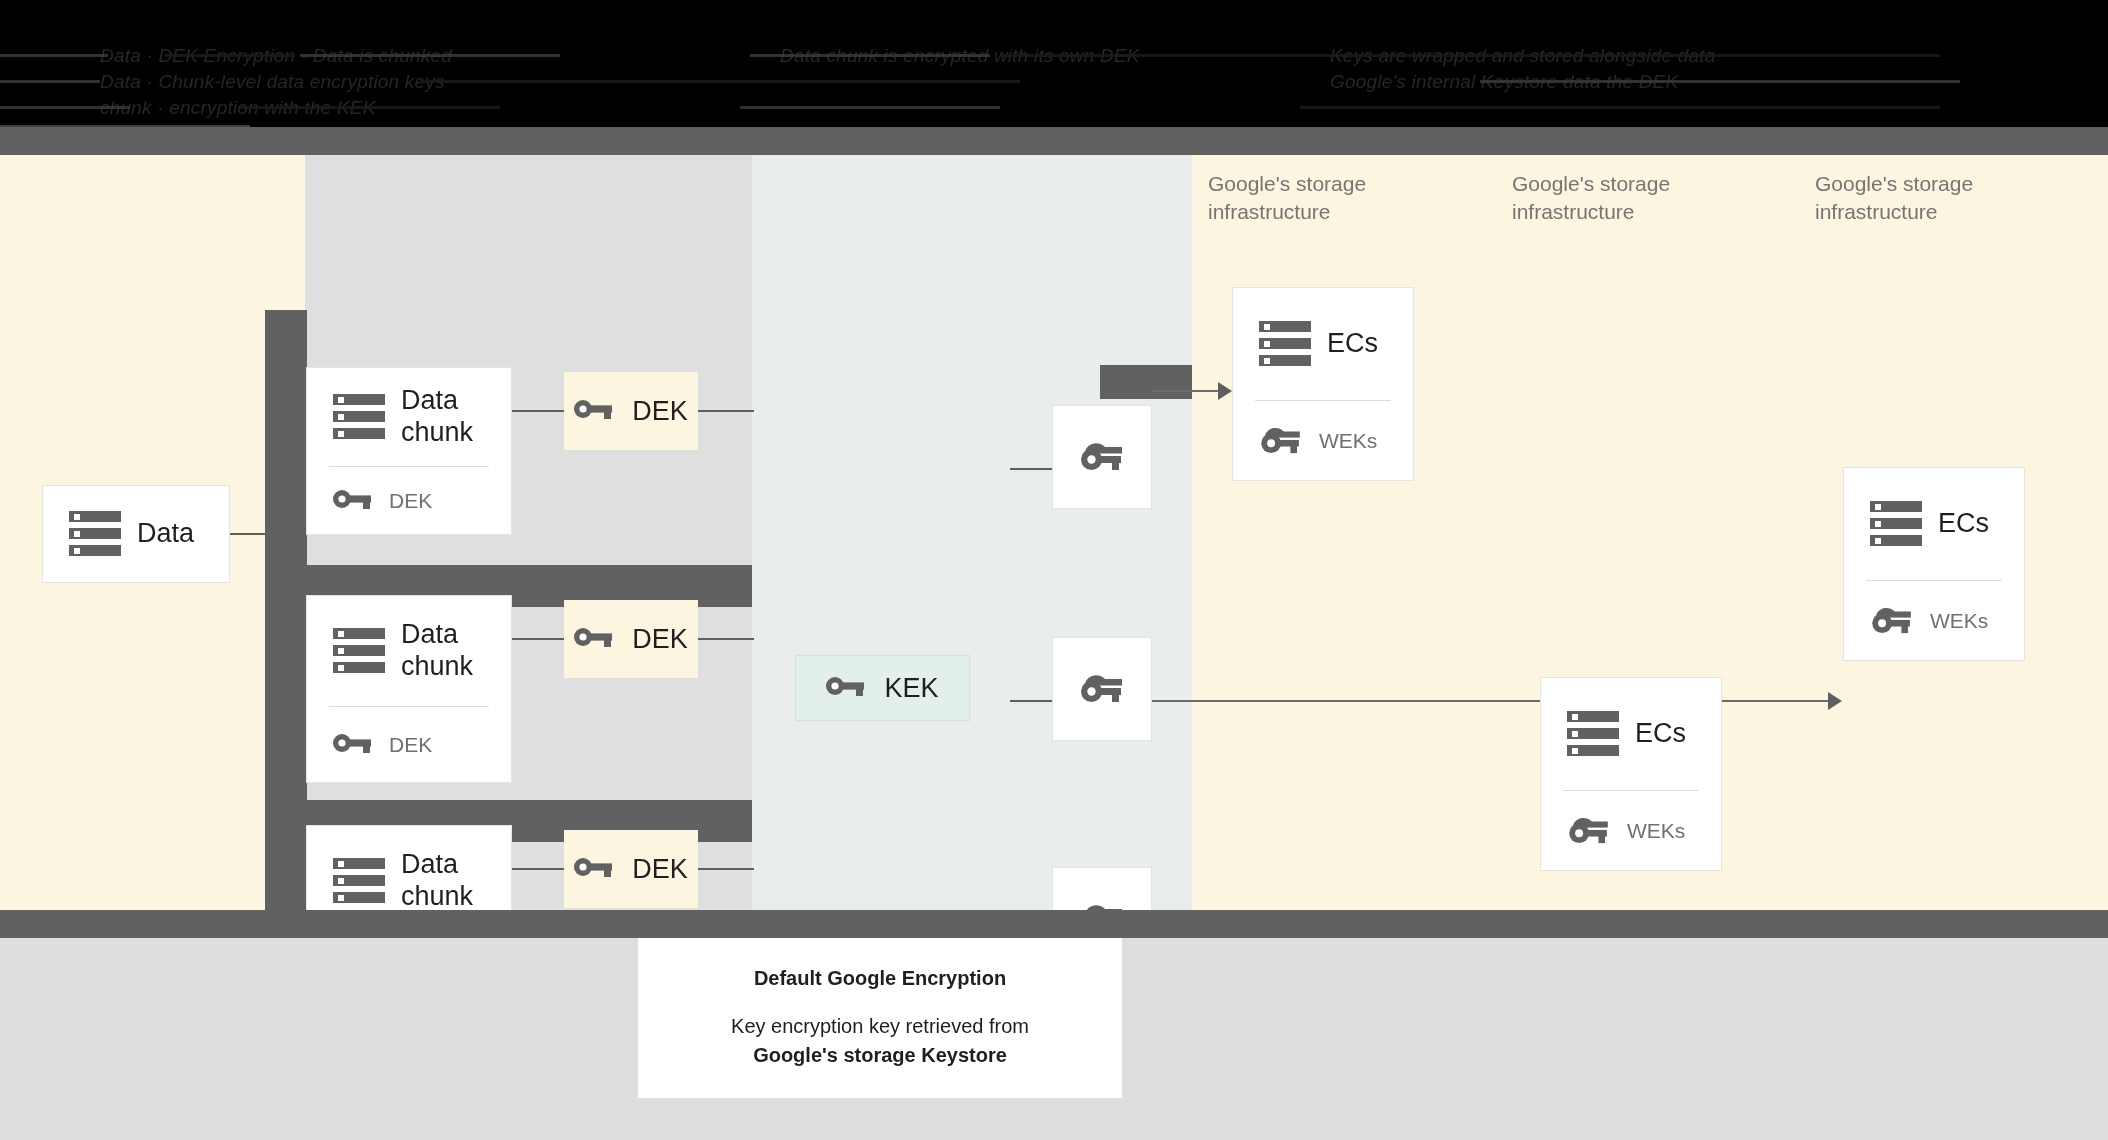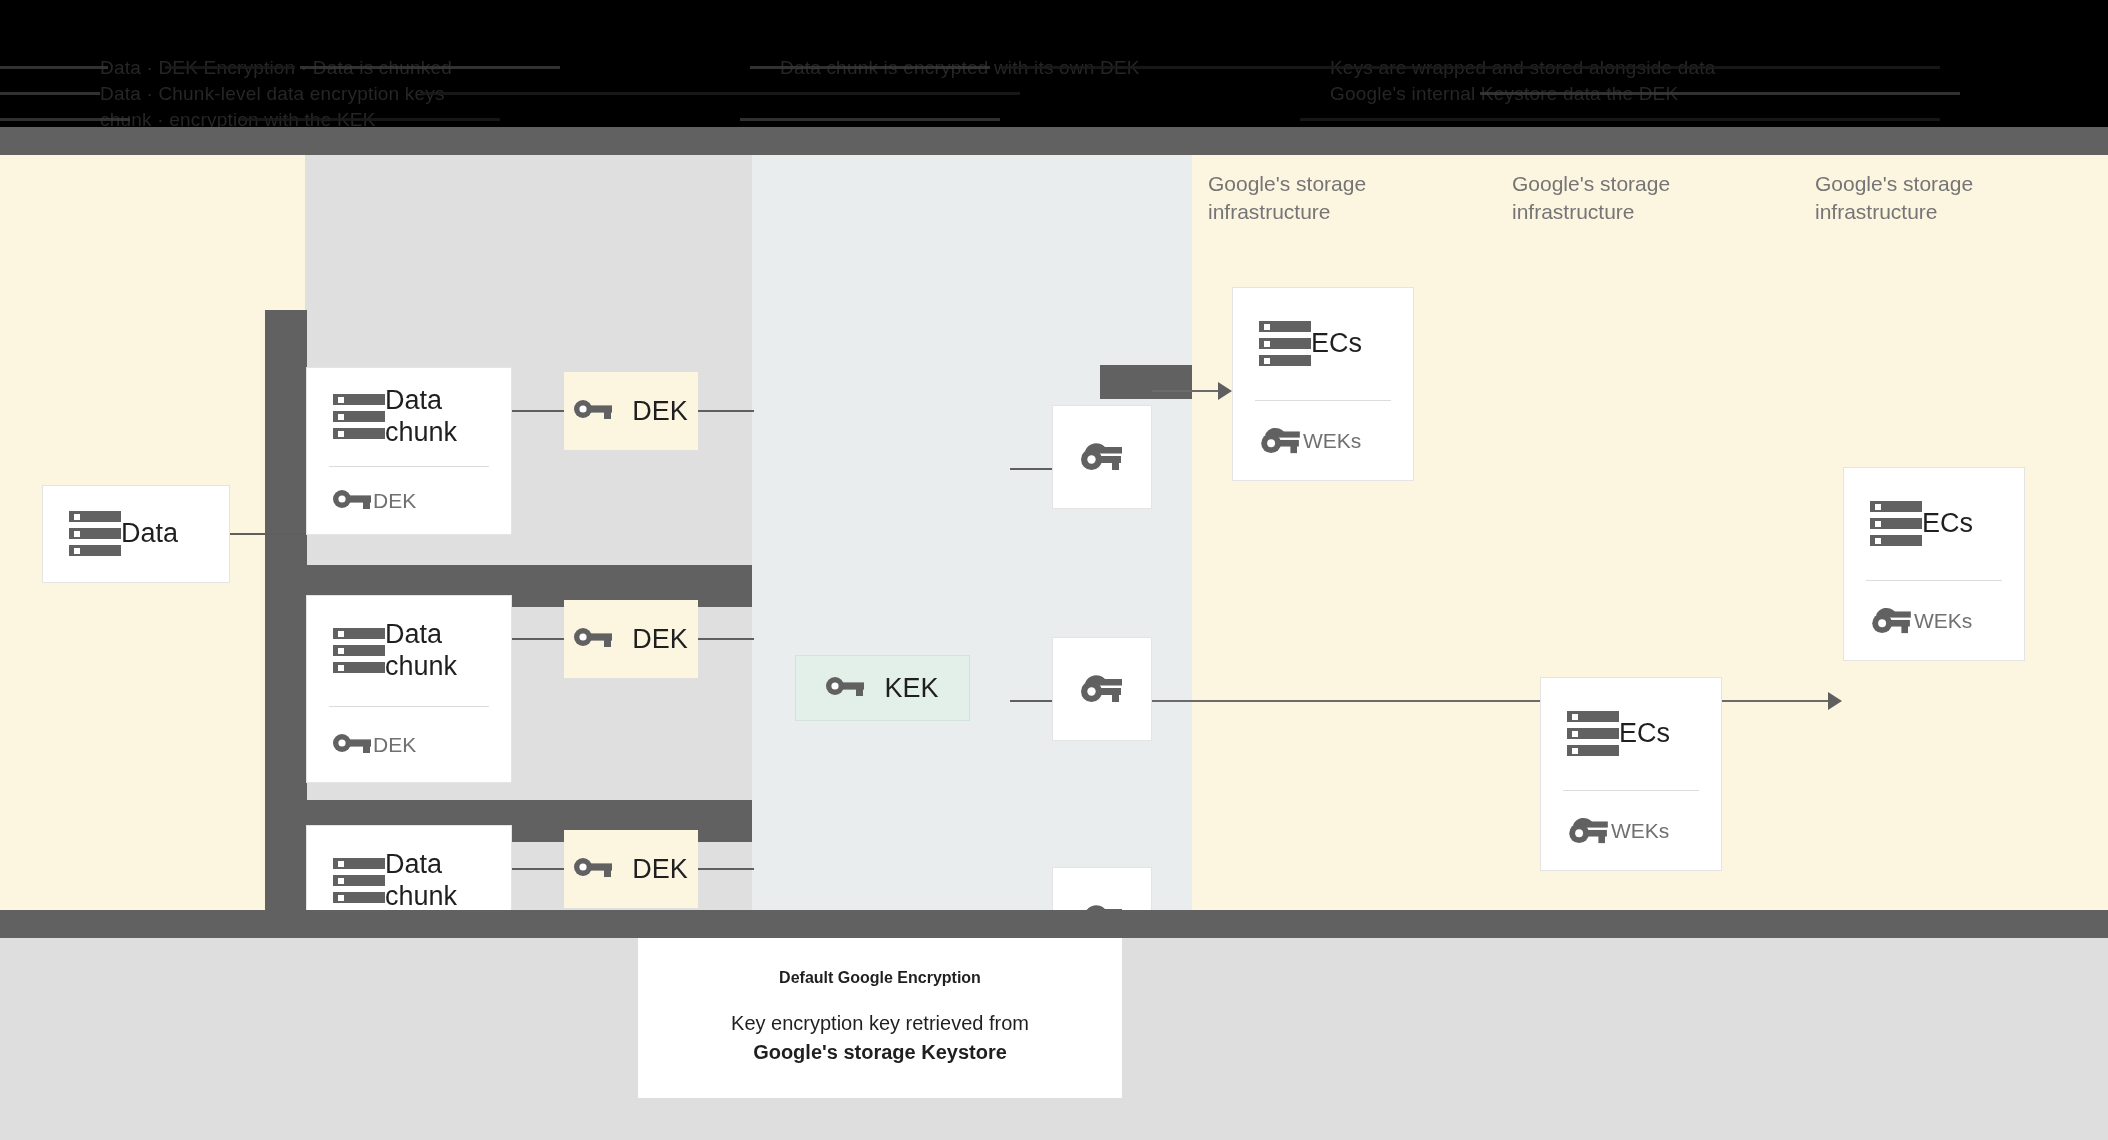--- a/index.html
+++ b/index.html
@@ -1,38 +1,38 @@
 <!DOCTYPE html>
 <html><head>
 <meta charset="utf-8">
 <style>
   html,body{margin:0;padding:0;background:#000;}
   body{font-family:"Liberation Sans",sans-serif;}
   #stage{position:relative;width:2108px;height:1140px;overflow:hidden;background:#000;}
 
   
-  .hdr-band{position:absolute;left:0;top:12px;width:1764px;height:155px;background:#000;}
+  .hdr-band{position:absolute;left:0;top:0;width:1764px;height:155px;background:#000;font-style:italic;}
   .hdr-inner{position:absolute;left:0;top:45px;width:2108px;height:80px;}
   .hdr-line{position:absolute;color:#2a2a2a;font-size:19px;letter-spacing:.2px;
             white-space:nowrap;filter:blur(0.6px);opacity:.92;}
   .hdr-strike{position:absolute;background:#1b1b1b;height:3px;opacity:.85;}
   .hdr-strike.lite{background:#3a3a3a;}
   .hdr-cap{position:absolute;left:0;top:125px;width:250px;height:10px;background:#3d3d3d;}
 
   
   .canvas{position:absolute;left:0;top:155px;width:2108px;height:755px;background:#FCF5E0;}
   .midcol{position:absolute;left:752px;top:0;width:440px;height:755px;background:#E9EDEE;}
   .graycol{position:absolute;left:305px;top:0;width:447px;height:755px;background:#DFDFDF;}
 
   
   .dark{position:absolute;background:#616161;}
 
   
   .card{position:absolute;background:#FFFFFF;border:1px solid #E4E4E4;box-sizing:border-box;}
-  .card .row{display:flex;align-items:center;padding:0 26px;}
+  .card .row{display:flex;align-items:center;gap:16px;padding:0 26px;}
   .card .divider{height:1px;background:#DCDCDC;margin:0 22px;}
   .card-title{font-size:27px;color:#1f1f1f;line-height:1.18;}
   .card-sub{font-size:21px;color:#707070;}
 
   
   .pbox{position:absolute;box-sizing:border-box;display:flex;align-items:center;
         justify-content:center;gap:18px;}
   .pbox .lbl{font-size:27px;color:#1f1f1f;}
 
   
@@ -52,21 +52,21 @@
   .hline{position:absolute;height:2px;background:#5f5f5f;}
   .arrowline{position:absolute;height:2px;background:#6b6b6b;}
   .arrowhead{position:absolute;width:0;height:0;border-top:9px solid transparent;
              border-bottom:9px solid transparent;border-left:14px solid #5f5f5f;}
 
   
   .footer{position:absolute;left:0;top:910px;width:2108px;height:230px;background:#DEDEDE;}
   .footbar{position:absolute;left:0;top:910px;width:2108px;height:28px;background:#616161;}
   .capbox{position:absolute;left:638px;top:938px;width:484px;height:160px;background:#fff;
           display:flex;flex-direction:column;align-items:center;justify-content:center;gap:22px;}
-  .cap-t{font-size:16px;font-weight:bold;color:#1f1f1f;}
+  .cap-t{font-size:20px;font-weight:bold;color:#1f1f1f;}
   .cap-b{font-size:20px;color:#1f1f1f;text-align:center;line-height:1.45;}
   .cap-b b{font-weight:bold;}
 </style>
 </head>
 <body>
 
 <div id="stage">
 
   <div class="hdr-band">
     <div class="hdr-inner">

